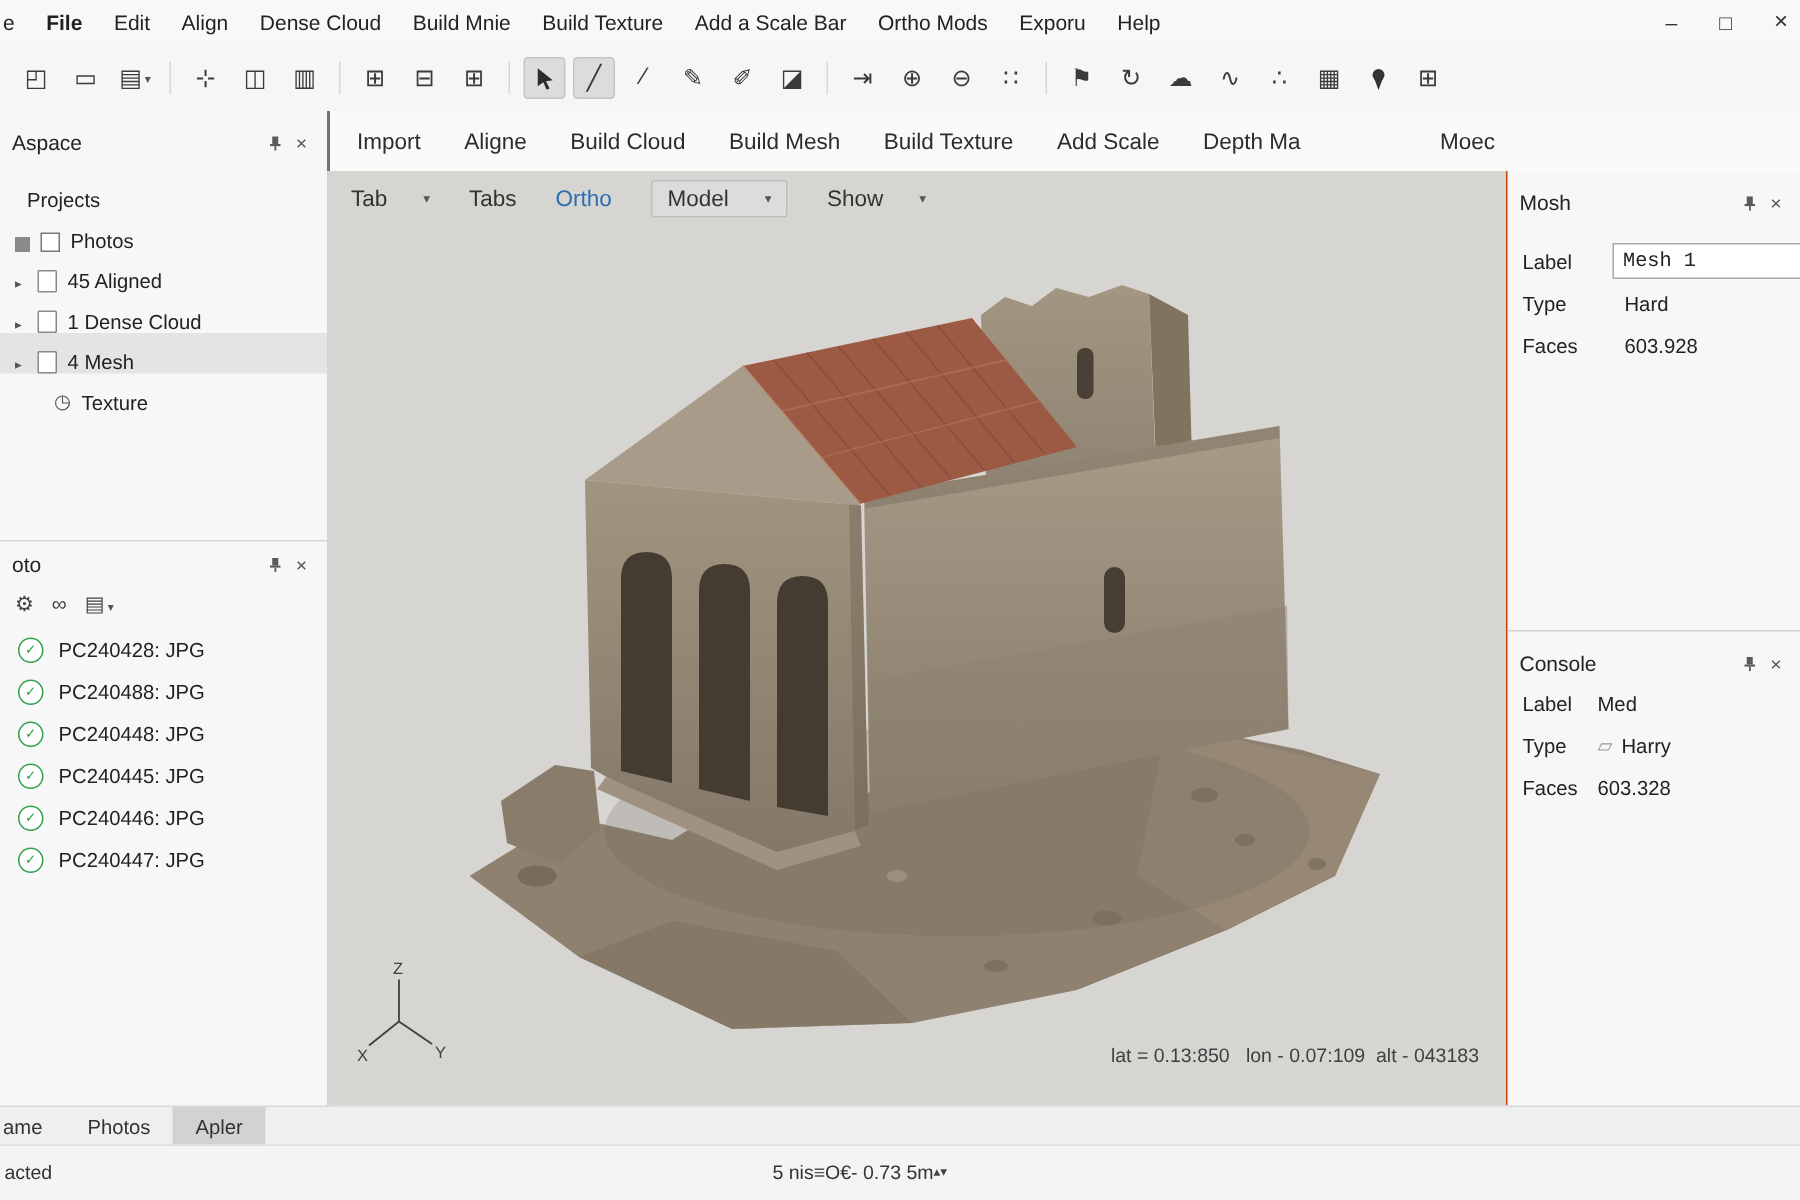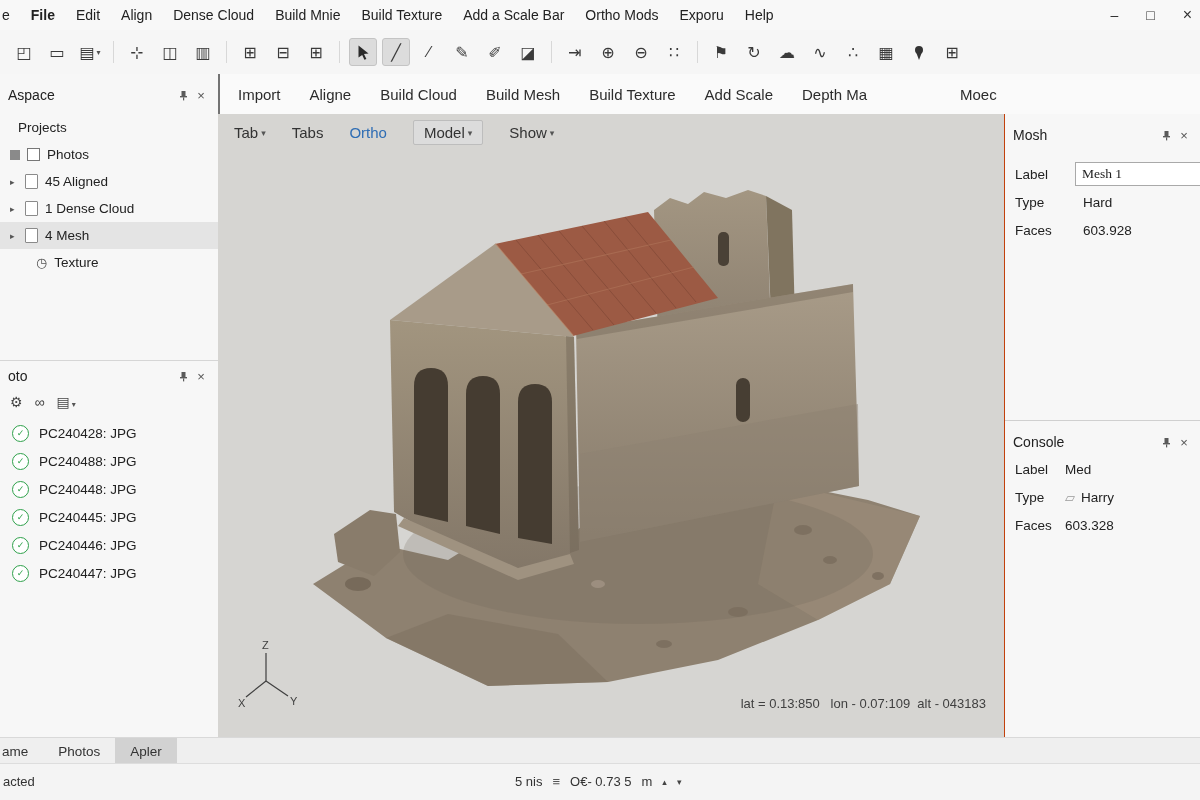--- a/index.html
+++ b/index.html
@@ -21,71 +21,71 @@
   .tsep{width:1px;height:22px;background:#d8d8d8;margin:0 4px}
   .caret{font-size:8px;color:#555;margin-left:2px}
   
   .leftcol{position:absolute;left:0;top:74px;width:218px;height:663px;background:#f7f7f7;
            border-right:2px solid #737373}
   .phead{height:26px;display:flex;align-items:center;padding:0 8px;margin-top:8px;font-size:14px}
   .phead .sp{flex:1}
   .pbtn{width:18px;height:18px;display:flex;align-items:center;justify-content:center;color:#555}
   .xbtn{font-size:13px}
   .tree{margin-top:6px}
-  .trow{height:27px;display:flex;align-items:center;gap:7px;padding-left:10px;font-size:13.5px}
+  .trow{height:27px;display:flex;align-items:flex-end;gap:7px;padding-left:10px;font-size:13.5px}
   .trow.sel{background:#e4e4e4}
   .tcaret{font-size:9px;color:#555;width:8px}
   .sq{width:10px;height:10px;background:#8a8a8a}
   .cb{width:11px;height:11px;border:1px solid #777;background:#fff}
   .dicon{width:11px;height:13px;border:1px solid #8a8a8a;background:#fff;border-radius:1px}
   .clock{font-size:13px;color:#555}
   .divider{border-top:1px solid #d6d6d6;margin-top:84px}
   .ptoolbar{height:26px;display:flex;align-items:center;gap:12px;padding-left:10px;color:#444;font-size:14px}
   .plist{margin-top:4px}
   .plrow{height:28px;display:flex;align-items:center;gap:10px;padding-left:12px;font-size:13.5px}
   .gcheck{width:15px;height:15px;border-radius:50%;border:1.5px solid #2fa14b;background:#fff;
           color:#2fa14b;font-size:9px;display:flex;align-items:center;justify-content:center;font-weight:bold}
   
   .ribbon{position:absolute;left:218px;top:74px;width:982px;height:40px;background:#fafafa;
           display:flex;align-items:center;gap:29px;padding-left:20px;font-size:15px;color:#2c2c2c}
   .ri{white-space:nowrap;cursor:default}
   .ri.last{margin-left:64px}
   
   .viewport{position:absolute;left:218px;top:114px;width:786px;height:623px;background:#d6d5d2;overflow:hidden}
   .vtabs{position:absolute;left:16px;top:6px;display:flex;align-items:center;gap:26px;font-size:15px;z-index:3;color:#333}
-  .vtab{display:flex;align-items:center;gap:1px;cursor:default}
+  .vtab{display:flex;align-items:center;gap:22px;cursor:default}
   .vtab .caret{font-size:9px}
   .vtab.ortho{color:#2e6db4}
   .vtab.model{background:#dcdcdc;border:1px solid #bdbdbd;padding:3px 10px;border-radius:2px}
   .scene{position:absolute;left:0;top:0;z-index:1}
   .gizmo{position:absolute;left:18px;bottom:26px;z-index:2}
   .coords{position:absolute;right:18px;bottom:26px;z-index:2;font-size:13px;color:#404040;white-space:pre}
   
   .rightcol{position:absolute;left:1004px;top:114px;width:196px;height:623px;background:#f7f7f7;
             border-left:1px solid #c2410c}
   .rp .phead{margin-top:8px}
   .mrow{height:28px;display:flex;align-items:center;padding-left:10px;font-size:13.5px}
   .mlabel{width:68px;color:#222}
   .clabel{width:50px;color:#222}
   .minput{width:112px;height:22px;border:1px solid #a9a9a9;background:#fff;font-size:13.5px;
-          padding:0 6px;font-family:Liberation Serif, serif;color:#222}
+          padding:0 6px;font-family:Liberation Mono, monospace;color:#222}
   .cfield{margin:6px 8px 8px 8px;height:24px;border:1px solid #a9a9a9;background:#fff;font-size:13.5px;
           padding:0 6px;font-family:inherit;color:#222;width:164px}
   .console{border-top:1px solid #d0d0d0;margin-top:56px}
   .ticon{color:#9a9a9a;margin-right:6px;font-size:13px}
   
   .bottomstrip{position:absolute;left:0;top:737px;width:1200px;height:26px;background:#efefef;
                border-top:1px solid #d9d9d9;display:flex;align-items:stretch}
   .btab{display:flex;align-items:center;padding:0 15px;font-size:13.5px;color:#333;cursor:default}
   .btab.partial{padding-left:2px}
   .btab.active{background:#d2d2d2}
   .statusbar{position:absolute;left:0;top:763px;width:1200px;height:37px;background:#f4f4f4;
              border-top:1px solid #dddddd;font-size:13px;color:#333}
   .sleft{position:absolute;left:3px;top:10px}
-  .scenter{position:absolute;left:515px;top:10px;display:flex;gap:10px;align-items:center}
+  .scenter{position:absolute;left:515px;top:10px;display:flex;align-items:center}
   .scaret{font-size:9px;color:#444}
 </style>
 </head>
 <body>
 
 <div class="menubar">
   <span class="mi">e</span>
   <span class="mi bold">File</span>
   <span class="mi">Edit</span>
   <span class="mi">Align</span>

